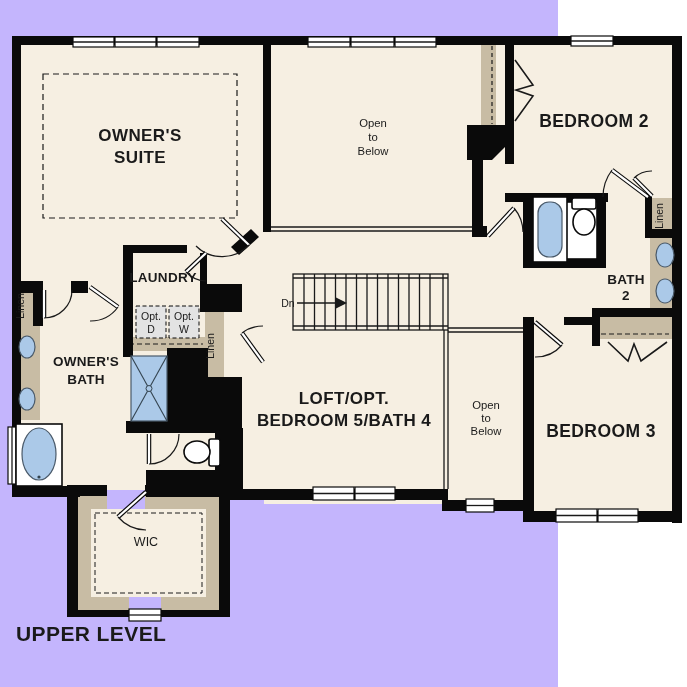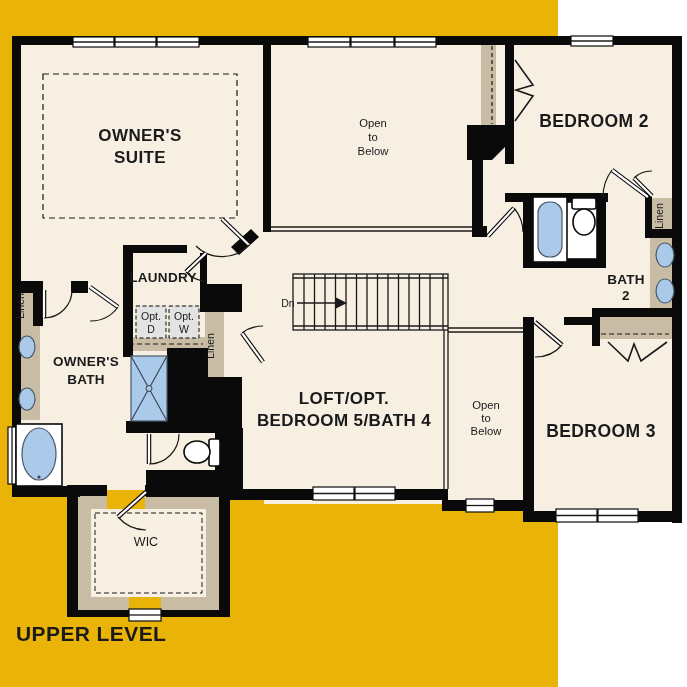--- a/index.html
+++ b/index.html
@@ -4,21 +4,21 @@
 <style>
   :root{
     --floor:#f6efe2;
     --wall:#0a0a0a;
     --tan:#c8bca4;
     --blue:#abc9e8;
     --gray:#e3e3e3;
     --line:#1a1a1a;
   }
   html,body{margin:0;padding:0;background:#ffffff;}
-  .stage{width:558px;height:687px;position:relative;background:#eab308;}
+  .stage{width:558px;height:687px;position:relative;background:#c4b5fd;}
   svg{display:block;}
   svg text{font-family:"Liberation Sans","DejaVu Sans",sans-serif;fill:#1a1a1a;}
   .floor{fill:var(--floor);}
   .tan{fill:var(--tan);}
   .wall{fill:var(--wall);stroke:none;}
   .thin{stroke:var(--line);stroke-width:1.3;fill:none;}
   .dash{stroke:#1a1a1a;stroke-width:1.2;fill:none;stroke-dasharray:6 4;}
   .win{fill:#ffffff;stroke:#0a0a0a;stroke-width:1.2;}
   .fixture{fill:#ffffff;stroke:#0a0a0a;stroke-width:1.6;}
   .blue{fill:var(--blue);stroke:#4a5a6a;stroke-width:1.2;}

